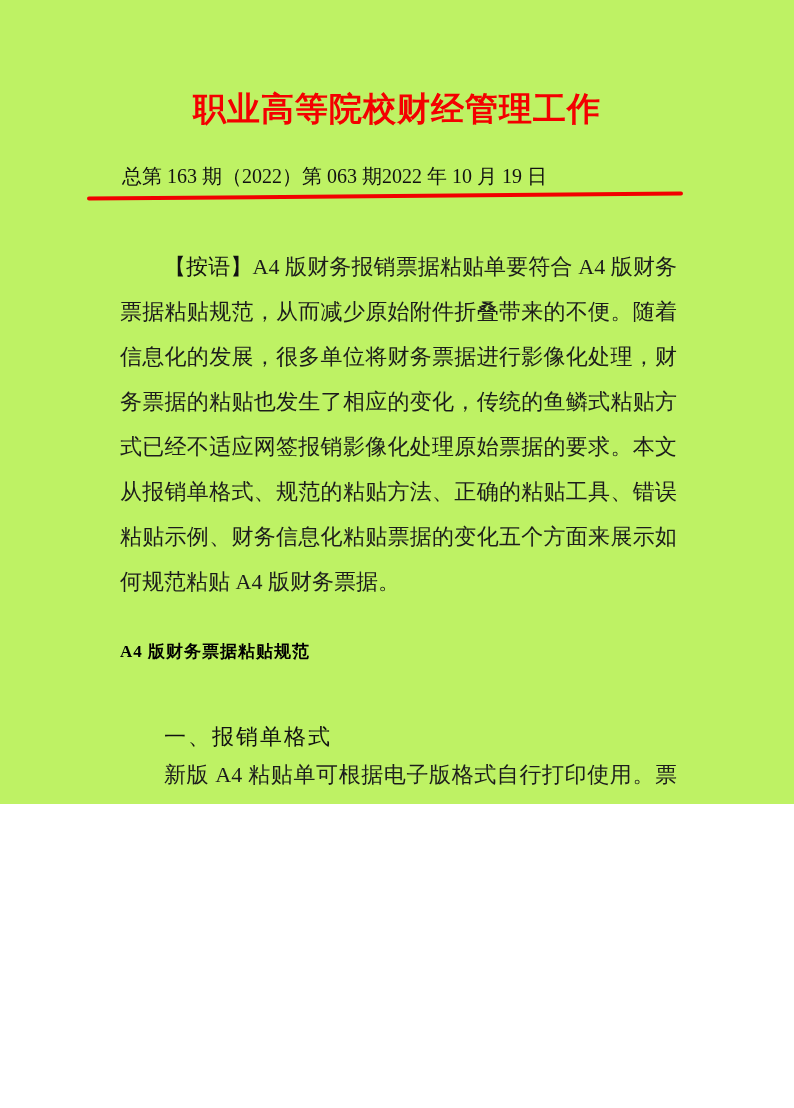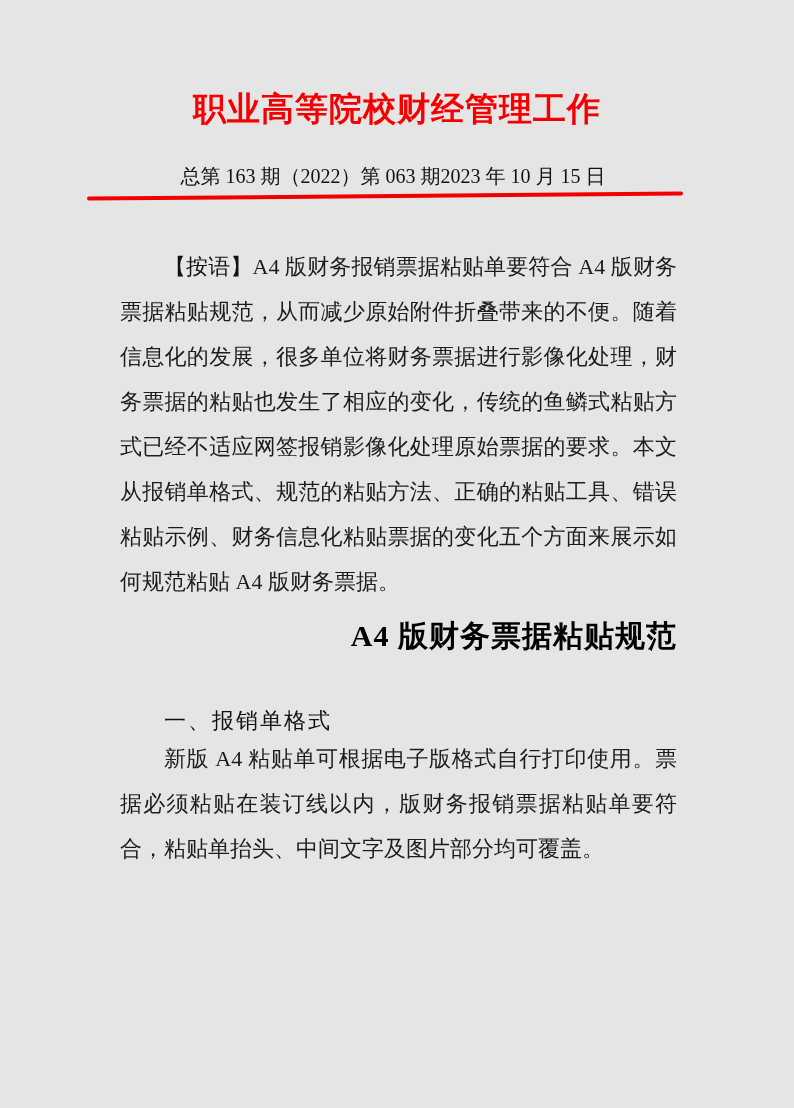--- a/index.html
+++ b/index.html
@@ -1,21 +1,21 @@
 <!DOCTYPE html>
 <html><head>
 <meta charset="utf-8">
 <style>
   * { margin: 0; padding: 0; box-sizing: border-box; }
   html, body { background: #ffffff; }
   .page {
     width: 794px;
-    height: 1108px;
+    height: 804px;
     margin: 0 auto;
-    background: #e5e5e5;
+    background: #bef264;
     overflow: hidden;
     position: relative;
     font-family: "Liberation Serif", "DejaVu Serif", serif;
     color: #1a1a1a;
   }
   
   .masthead { text-align: center; }
   .supertitle {
     margin-top: 90px;
     font-size: 33px;
@@ -31,21 +31,21 @@
     line-height: 63px;
     font-weight: bold;
     color: #f40000;
     letter-spacing: 10px;
     white-space: nowrap;
     font-family: "DejaVu Serif", "Liberation Serif", serif;
   }
   
   .issue-bar {
     display: flex;
-    justify-content: center;
+    justify-content: flex-start;
     align-items: baseline;
     margin: 36px 130px 0 122px;
     font-size: 20px;
     line-height: 24px;
     color: #111111;
     white-space: nowrap;
   }
   .red-rule {
     height: 4px;
     background: #f20000;
@@ -61,23 +61,23 @@
     text-align: justify;
     text-indent: 2em;
     color: #1c1c1c;
   }
   .note-label {
     font-weight: normal;
     font-family: "Liberation Sans", "DejaVu Sans", sans-serif;
     color: #111111;
   }
   .article-title {
-    margin-top: 14px;
-    text-align: right;
-    font-size: 30px;
+    margin-top: 30px;
+    text-align: left;
+    font-size: 17px;
     line-height: 36px;
     font-weight: bold;
     letter-spacing: 1px;
     color: #000000;
     white-space: nowrap;
   }
   .section-heading {
     margin-top: 52px;
     font-size: 22px;
     line-height: 30px;
@@ -92,21 +92,21 @@
 <body>
 
 <div class="page">
 
   <div class="masthead">
     <div class="supertitle">职业高等院校财经管理工作</div>
   </div>
 
   <div class="issue-bar">
     <span class="issue-number">总第 163 期（2022）第 063 期</span>
-    <span class="issue-date">2023 年 10 月 15 日</span>
+    <span class="issue-date">2022 年 10 月 19 日</span>
   </div>
   <div class="red-rule"></div>
 
   <div class="content">
 
     <p class="paragraph"><span class="note-label">【按语】</span><span>A4 版财务报销票据粘贴单要符合 A4 版财务票据粘贴规范，从而减少原始附件折叠带来的不便。随着信息化的发展，很多单位将财务票据进行影像化处理，财务票据的粘贴也发生了相应的变化，传统的鱼鳞式粘贴方式已经不适应网签报销影像化处理原始票据的要求。本文从报销单格式、规范的粘贴方法、正确的粘贴工具、错误粘贴示例、财务信息化粘贴票据的变化五个方面来展示如何规范粘贴 A4 版财务票据。</span></p>
 
     <div class="article-title">A4 版财务票据粘贴规范</div>
 
     <div class="section-heading">一、报销单格式</div>

